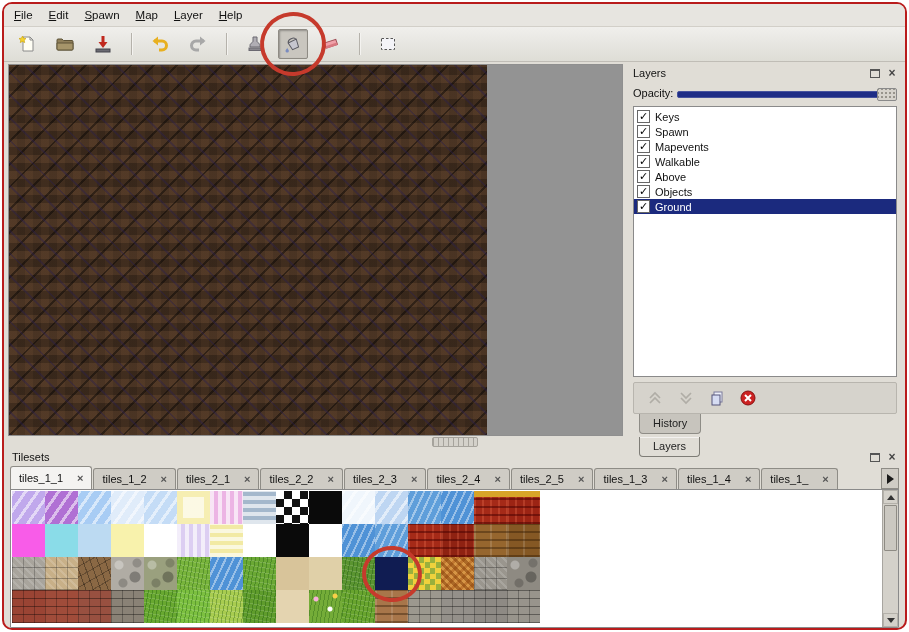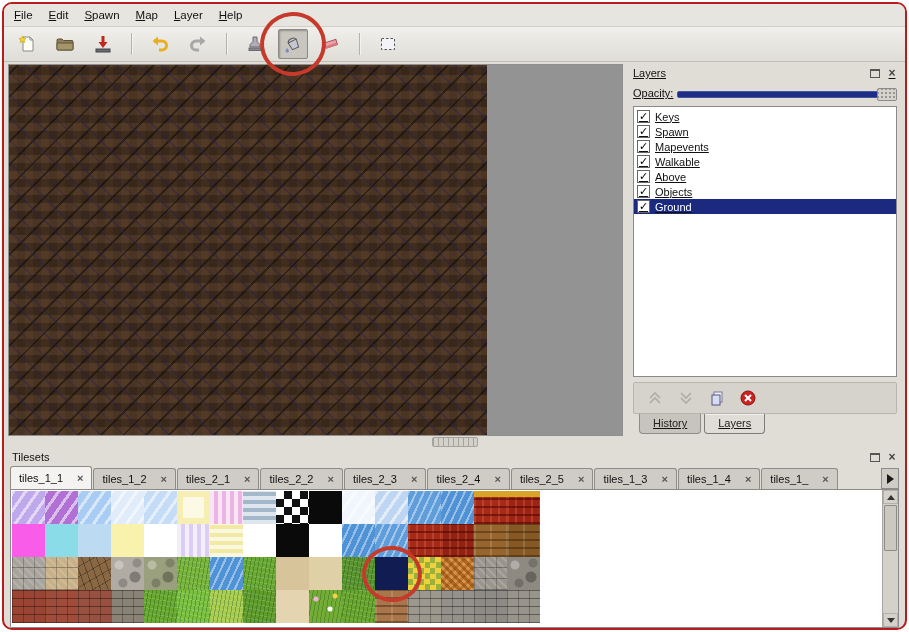--- a/index.html
+++ b/index.html
@@ -21,42 +21,42 @@
   
   .main-row{flex:1;display:flex;min-height:0;padding:2px 4px 0 4px;}
   .canvas-area{flex:1;position:relative;background:#939393;border:1px solid #8f8f8f;overflow:hidden;}
   .map{position:absolute;left:0;top:0;bottom:0;width:478px;background-color:#3a2a1e;background-image:
     repeating-linear-gradient(45deg, rgba(40,30,80,.35) 0 2px, transparent 2px 16px),
     repeating-linear-gradient(-45deg, rgba(0,0,0,.40) 0 2px, transparent 2px 16px),
     repeating-linear-gradient(0deg, rgba(125,85,55,.28) 0 8px, rgba(60,40,25,.28) 8px 16px),
     repeating-linear-gradient(90deg, rgba(95,65,40,.22) 0 8px, rgba(40,28,18,.22) 8px 16px);}
   .vsplit{width:6px;}
   
-  .layers-panel{width:268px;display:flex;flex-direction:column;padding:0 2px;text-decoration:underline;}
+  .layers-panel{width:268px;display:flex;flex-direction:column;padding:0 2px;}
   .panel-header{height:18px;display:flex;align-items:center;}
   .panel-title{flex:1;padding-left:2px;}
   .mini-btn{width:14px;height:13px;display:flex;align-items:center;justify-content:center;margin-left:3px;}
   .float-glyph{display:block;width:8px;height:6px;border:1px solid #555;border-top:2px solid #555;}
   .close-glyph{font-size:12px;font-weight:bold;color:#444;line-height:10px;}
   .opacity-row{height:20px;display:flex;align-items:center;gap:4px;padding:1px 2px 0 2px;}
   .slider{flex:1;position:relative;height:13px;}
   .slider-track{position:absolute;left:0;right:2px;top:4px;height:5px;background:#1e2d86;
     border:1px solid #46539e;border-radius:2px;}
   .slider-handle{position:absolute;right:0;top:1px;width:18px;height:11px;background:#d6d3cc;
     border:1px solid #8a8a8a;border-radius:2px;background-image:radial-gradient(#97948c 1px, transparent 1.2px);
     background-size:4px 4px;background-position:2px 2px;}
   .layer-list{flex:1;margin:3px 2px 0 2px;background:#fff;border:1px solid #8a8a8a;overflow:hidden;padding-top:2px;}
   .layer-row{height:15px;display:flex;align-items:center;gap:5px;padding-left:3px;}
   .layer-row.selected{background:#1b2a7e;color:#fff;}
   .checkbox{flex:none;width:11px;height:11px;background:#fff;border:1px solid #666;
     font-size:11px;line-height:10px;text-align:center;color:#000;font-weight:bold;}
   .layer-btns{height:30px;margin:5px 2px 0 2px;border:1px solid #b8b5ae;border-radius:2px;
     background:#d6d3cc;display:flex;align-items:center;gap:9px;padding-left:10px;}
   .lbtn{width:22px;height:22px;display:flex;align-items:center;justify-content:center;}
-  .panel-tabs{height:22px;display:flex;align-items:flex-start;padding-left:8px;gap:3px;}
+  .panel-tabs{height:22px;display:flex;align-items:flex-start;padding-left:8px;gap:3px;flex-direction:column;}
   .btab{font-size:11px;padding:3px 13px 4px 13px;background:#c7c4bd;border:1px solid #8e8c86;border-top:none;
     border-radius:0 0 4px 4px;color:#222;}
   .btab.active{background:#e0ddd6;border-color:#7e7c76;box-shadow:0 1px 0 rgba(255,255,255,.6) inset;}
   
   .hsplit{height:12px;display:flex;align-items:center;justify-content:center;}
   .grip{width:44px;height:8px;background:#d4d1ca;border:1px solid #a6a39c;border-radius:2px;
     background-image:repeating-linear-gradient(90deg,#a6a39c 0 1px,transparent 1px 5px);}
   
   .tilesets-panel{height:180px;display:flex;flex-direction:column;padding:0 6px;}
   .ttabs{height:23px;display:flex;align-items:flex-end;position:relative;padding-right:20px;overflow:hidden;}

